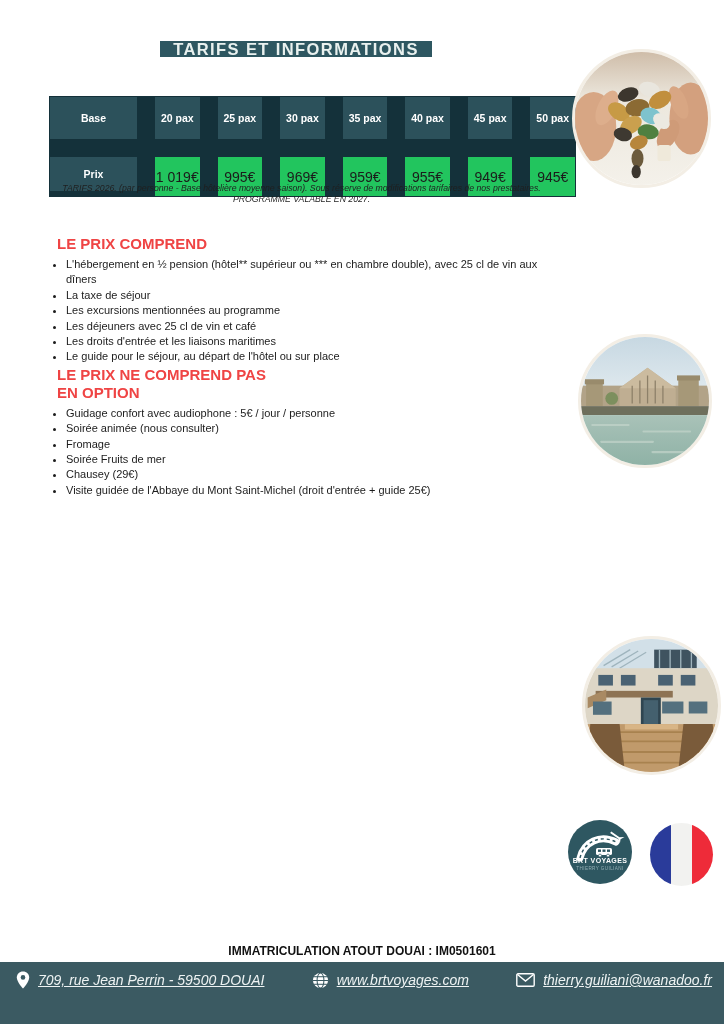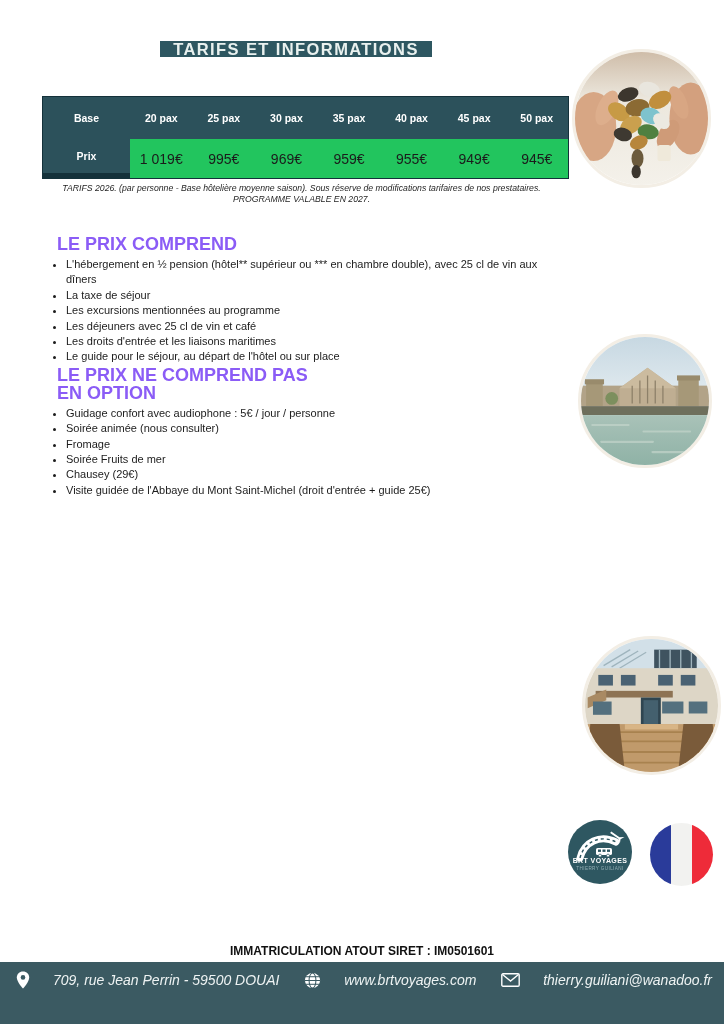--- a/index.html
+++ b/index.html
@@ -17,27 +17,27 @@
     position: absolute; left: 160px; top: 41px;
     width: 272px; height: 16px;
     background: #2E5761;
     color: #e9f1ef;
     display: flex; align-items: center; justify-content: center;
     font-size: 16.5px; font-weight: bold; letter-spacing: 1.4px;
   }
 
   
   .ptable {
-    position: absolute; left: 42px; top: 96px;
+    position: absolute; left: 49px; top: 96px;
     width: 527px;
     display: grid;
     grid-template-columns: 87px repeat(7, 1fr);
     border: 1.5px solid #14313a;
     background: #14313a;
-    gap: 0;
+    gap: 18px;
   }
   .ptable .cell {
     display: flex; align-items: center; justify-content: center;
     text-align: center;
   }
   .ptable .head {
     height: 42px; background: #2C515B; color: #ffffff;
     font-size: 10.5px; font-weight: bold;
   }
   .ptable .rowlabel {
@@ -54,22 +54,22 @@
     text-align: center; font-style: italic;
     font-size: 8.7px; line-height: 11px; color: #1f1f1f;
   }
 
   
   .content {
     position: absolute; left: 40px; top: 230px; width: 505px;
     padding-top: 6px; color: #1c1c1c;
   }
   .content h2 {
-    font-size: 18px; line-height: 16px; font-weight: bold;
-    color: #8b5cf6; margin: 2px 0 0 0; padding-left: 17px;
+    font-size: 15px; line-height: 16px; font-weight: bold;
+    color: #ef4444; margin: 2px 0 0 0; padding-left: 17px;
   }
   .content h2.first { margin-top: 0; }
   .content ul {
     margin: 5px 0 0 0; padding-left: 26px;
     list-style: disc;
   }
   .content li {
     font-size: 11px; line-height: 15.4px;
   }
 
@@ -115,21 +115,21 @@
   .footer {
     position: absolute; left: 0; top: 962px;
     width: 724px; height: 62px;
     background: #3B5A62; color: #eef3f3;
   }
   .footer-row1 {
     display: flex; align-items: center; justify-content: space-between;
     padding: 9px 12px 0 16px;
     font-style: italic; font-size: 14px;
   }
-  .footer-item { display: flex; align-items: center; gap: 23px; }
+  .footer-item { display: flex; align-items: center; gap: 8px; text-decoration: underline; }
   .footer-row2 {
     margin-top: 4px; text-align: center;
     font-style: italic; font-size: 13px;
   }
   .ficon { flex: 0 0 auto; display: inline-flex; }
 </style>
 </head>
 <body>
 
 <div class="page">
@@ -313,21 +313,21 @@
         <circle cx="32" cy="35.6" r="1.5" fill="#ffffff" stroke="#2E5761" stroke-width="0.7"></circle>
         <circle cx="40" cy="35.6" r="1.5" fill="#ffffff" stroke="#2E5761" stroke-width="0.7"></circle>
       </g>
     </svg>
     <div class="lname">BRT VOYAGES</div>
     <div class="lsub">THIERRY GUILIANI</div>
   </div>
 
   <div class="flag"></div>
 
-  <div class="registration">IMMATRICULATION ATOUT SIRET : IM0501601</div>
+  <div class="registration">IMMATRICULATION ATOUT DOUAI : IM0501601</div>
 
   <div class="footer">
     <div class="footer-row1">
       <div class="footer-item">
         <span class="ficon">
           <svg width="14" height="18" viewBox="0 0 14 18">
             <path d="M7 0.5 C3.4 0.5 0.8 3.1 0.8 6.5 C0.8 11 7 17.5 7 17.5 C7 17.5 13.2 11 13.2 6.5 C13.2 3.1 10.6 0.5 7 0.5 Z" fill="#ffffff"></path>
             <circle cx="7" cy="6.4" r="2.3" fill="#3B5A62"></circle>
           </svg>
         </span>

